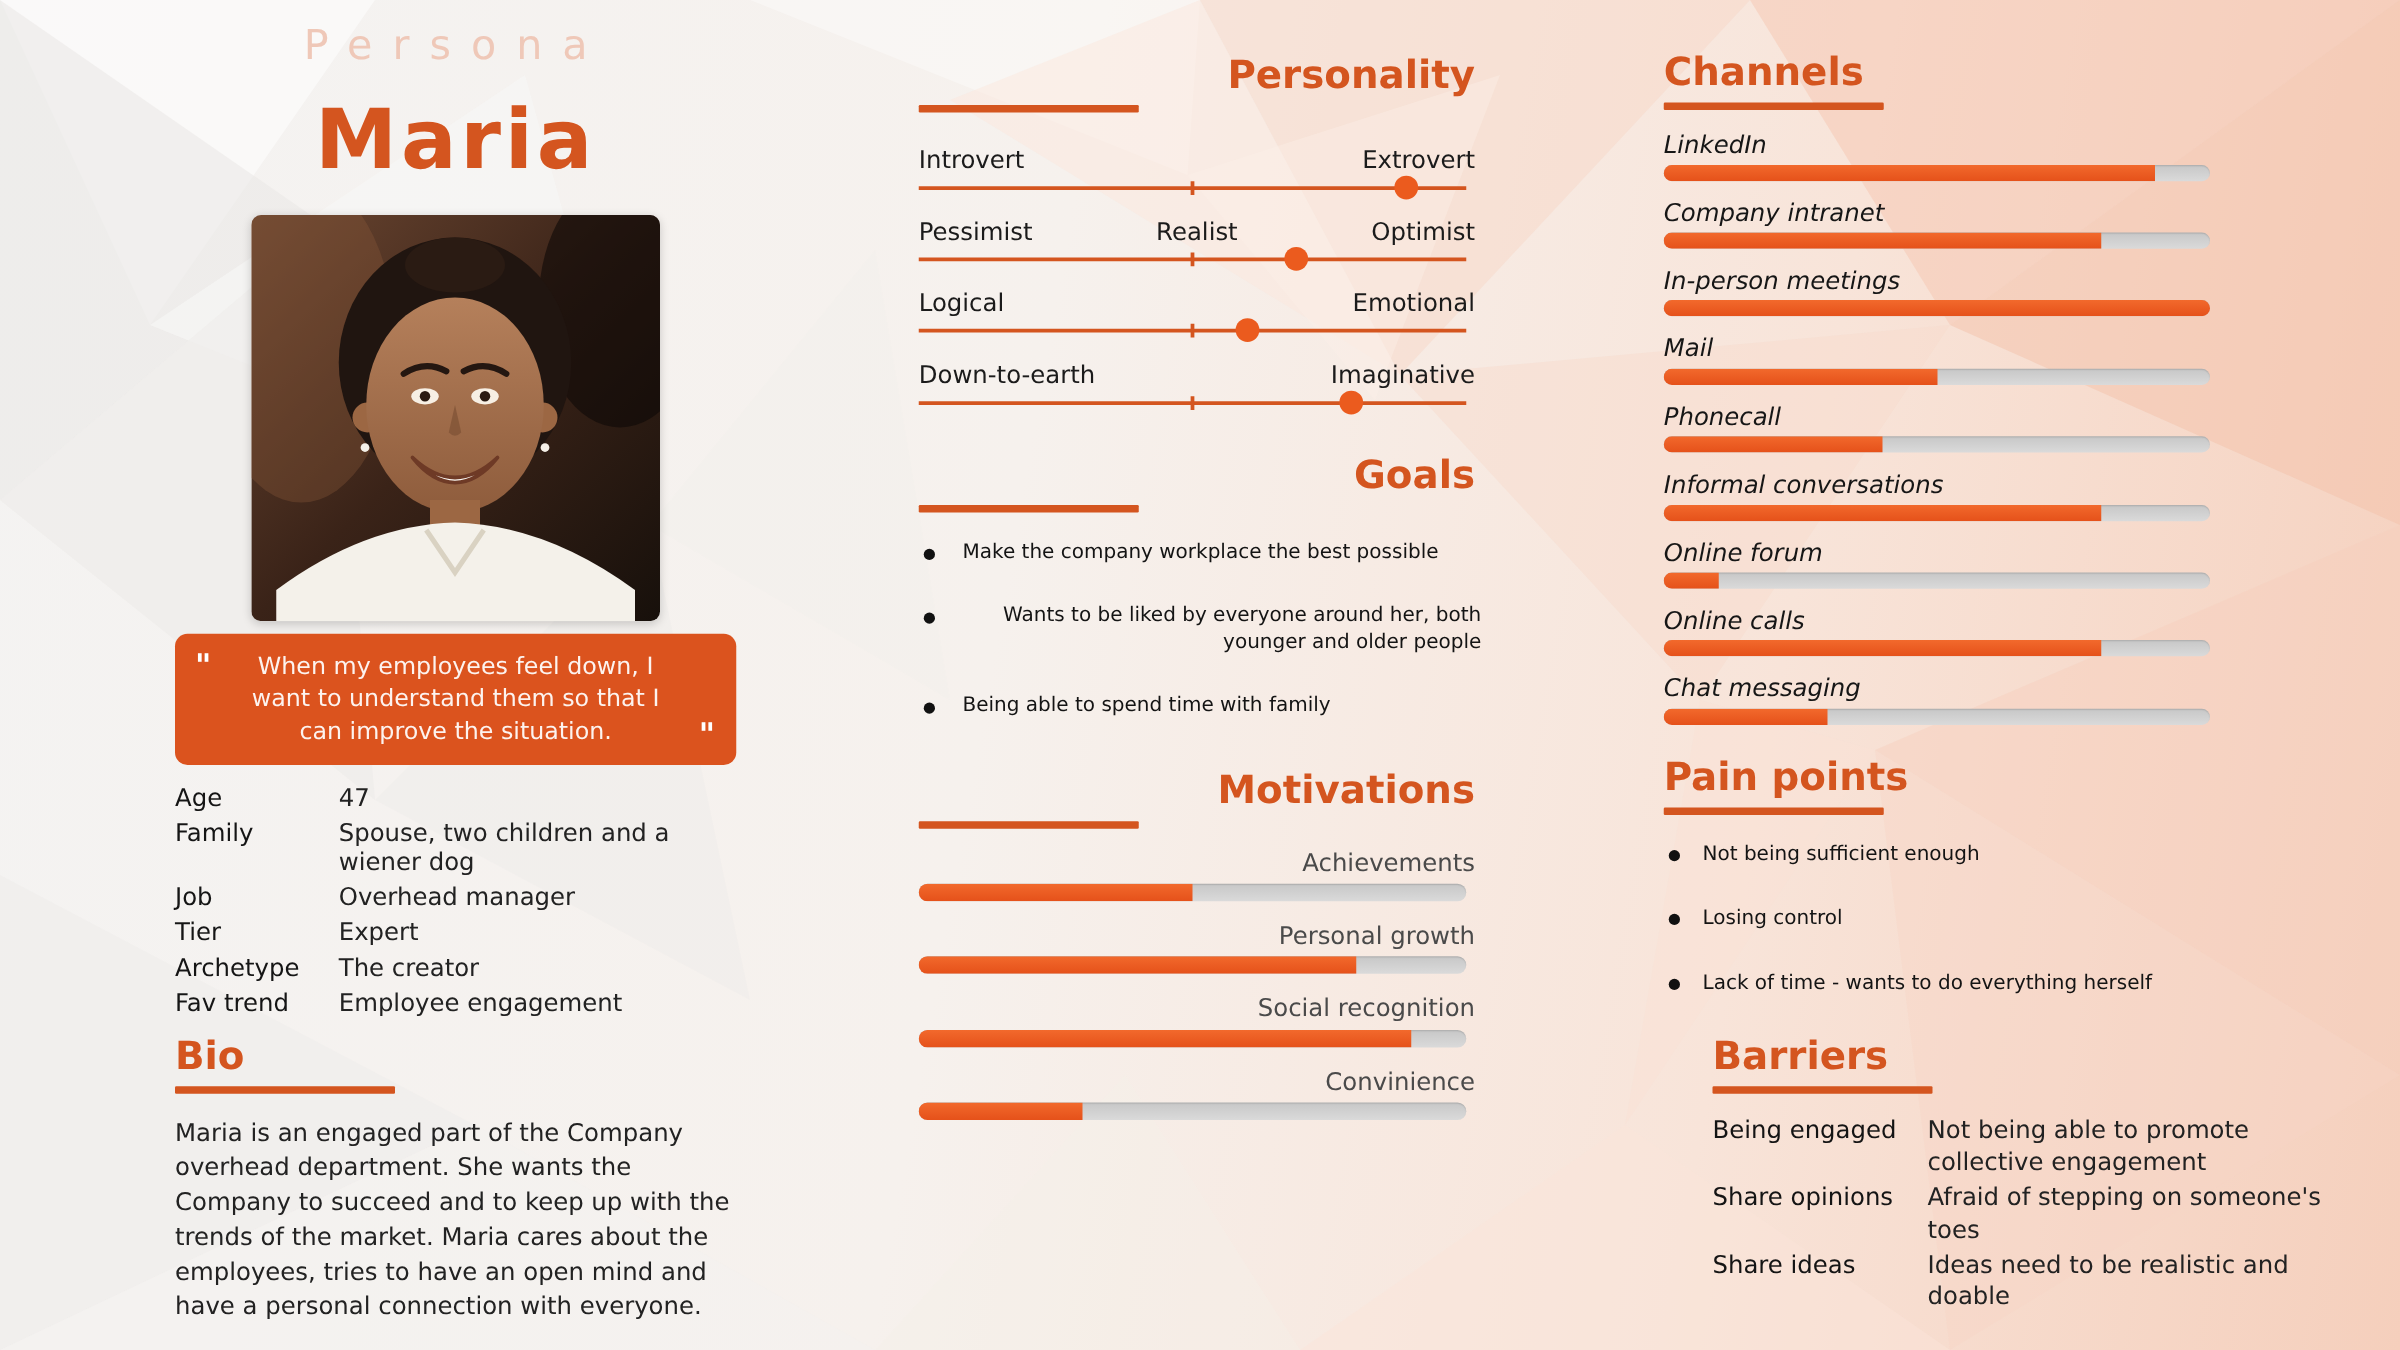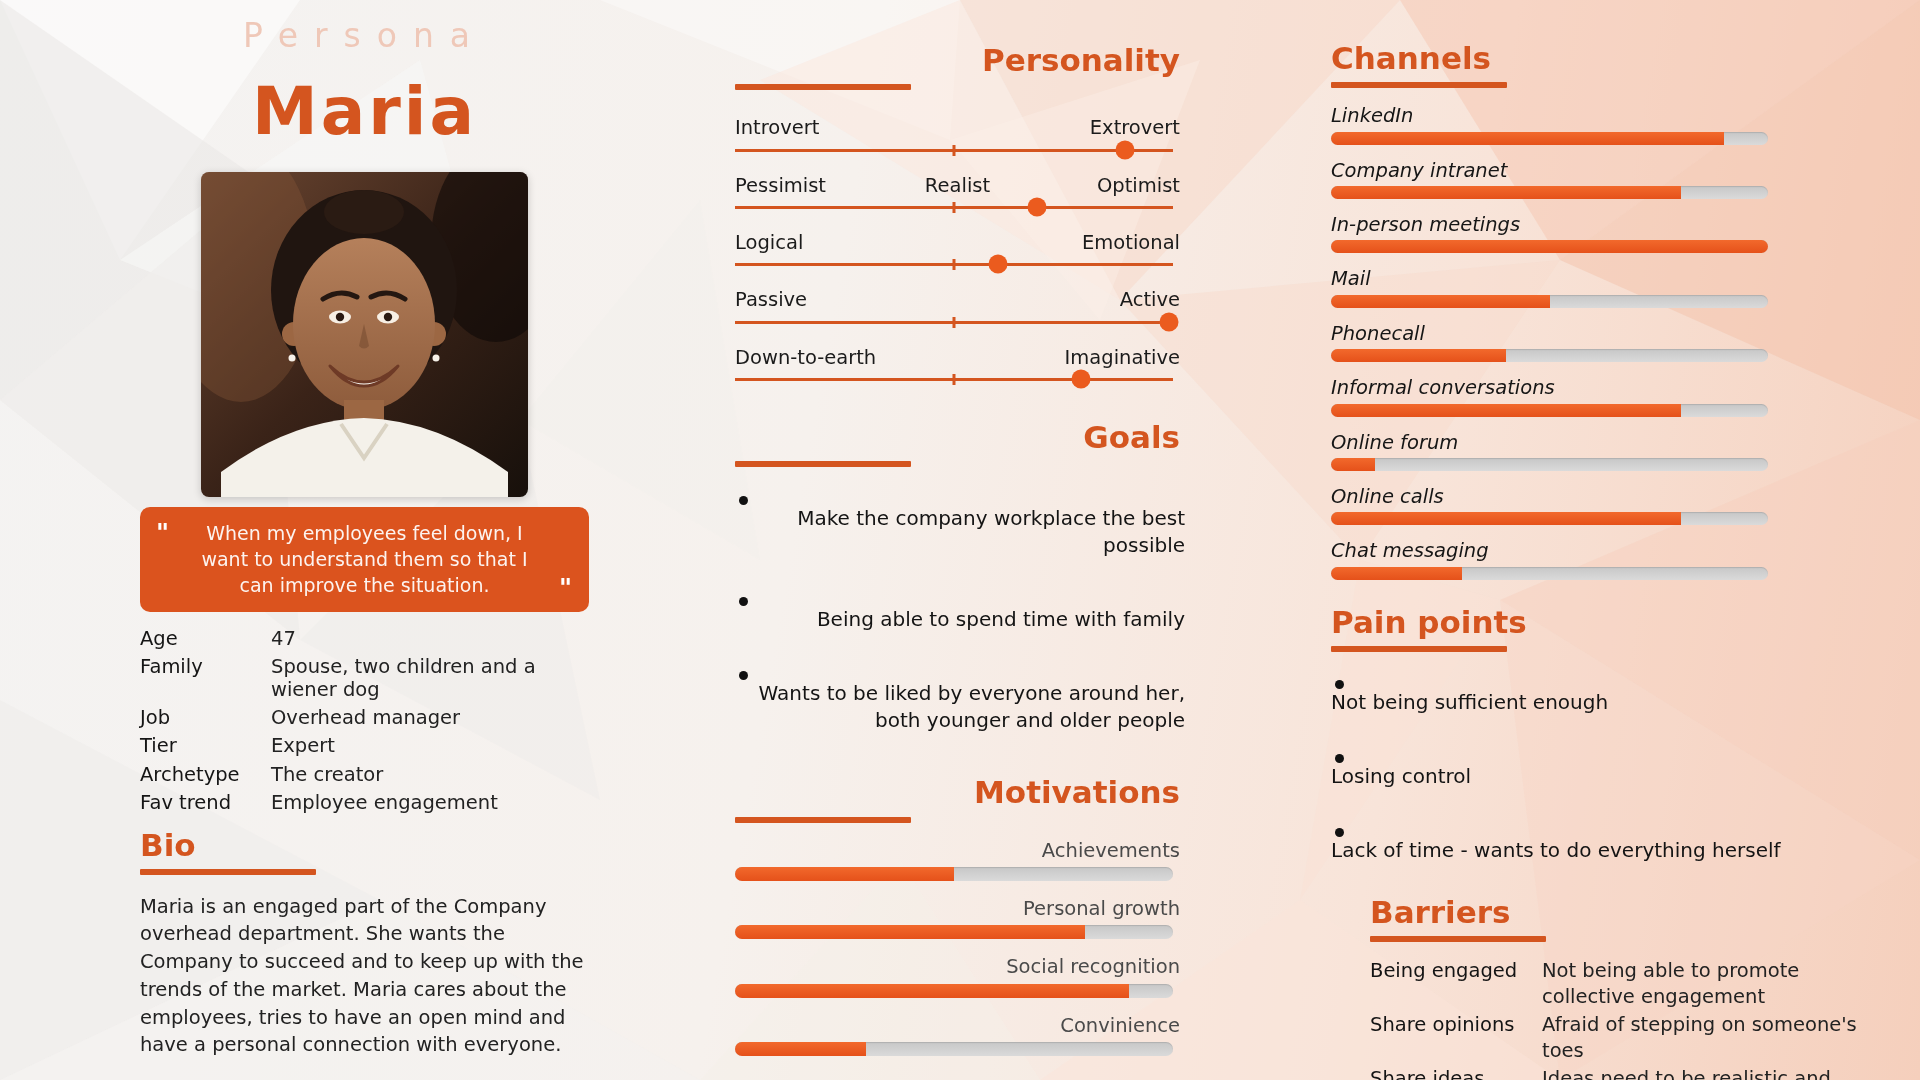--- a/index.html
+++ b/index.html
@@ -51,21 +51,21 @@
   .slider-mid { position:absolute; left:50%; transform:translateX(-50%); }
   .slider-track { position:relative; margin-top:9px; height:3px; width:438px;
     background:var(--accent,#d4551f); }
   .slider-tick { position:absolute; left:50%; top:-4px; width:3px; height:11px;
     transform:translateX(-50%); background:var(--accent,#d4551f); }
   .slider-dot { position:absolute; top:1px; width:19px; height:19px; border-radius:50%;
     background:var(--bar-fill,#eb5b1e); transform:translate(-50%,-50%); }
 
   .goals-block { margin-top:38px; }
   .bullet-list { margin-top:20px; }
-  .bullet-item { display:flex; margin-bottom:29px; font-size:20px; line-height:1.35; color:#141414; width:450px;flex-direction:column;}
+  .bullet-item { display:flex; margin-bottom:29px; font-size:16px; line-height:1.35; color:#141414; width:450px;}
   .bullet-dot { flex:0 0 9px; width:9px; height:9px; border-radius:50%; background:#111;
     margin:9px 22px 0 4px; }
 
   .motiv-block { margin-top:40px; }
   .bars { margin-top:16px; }
   .bar-row { margin-bottom:16px; }
   .bar-label { font-size:19.5px; line-height:1.2; margin-bottom:5px; }
   .bar-label.gray { color:#4a4a4a; }
   .bar-label.dark { color:#161616; }
   .bar-track { width:438px; height:14px; border-radius:999px; overflow:hidden;
@@ -221,31 +221,20 @@
             <span>Logical</span>
             <span class="slider-mid"></span>
             <span>Emotional</span>
           </div>
           <div class="slider-track">
             <div class="slider-tick"></div>
             <div class="slider-dot" style="left: 60%;"></div>
           </div>
         </div>
 
-        <div class="slider-row">
-          <div class="slider-labels">
-            <span>Passive</span>
-            <span class="slider-mid"></span>
-            <span>Active</span>
-          </div>
-          <div class="slider-track">
-            <div class="slider-tick"></div>
-            <div class="slider-dot" style="left: 99%;"></div>
-          </div>
-        </div>
 
         <div class="slider-row">
           <div class="slider-labels">
             <span>Down-to-earth</span>
             <span class="slider-mid"></span>
             <span>Imaginative</span>
           </div>
           <div class="slider-track">
             <div class="slider-tick"></div>
             <div class="slider-dot" style="left: 79%;"></div>
@@ -258,25 +247,25 @@
     <div class="goals-block">
       <div class="sec-h">Goals</div>
       <div class="rule"></div>
       <div class="bullet-list">
         <div class="bullet-item">
           <span class="bullet-dot"></span>
           <span>Make the company workplace the best possible</span>
         </div>
         <div class="bullet-item">
           <span class="bullet-dot"></span>
+          <span>Wants to be liked by everyone around her, both younger and older people</span>
+        </div>
+        <div class="bullet-item">
+          <span class="bullet-dot"></span>
           <span>Being able to spend time with family</span>
-        </div>
-        <div class="bullet-item">
-          <span class="bullet-dot"></span>
-          <span>Wants to be liked by everyone around her, both younger and older people</span>
         </div>
       </div>
     </div>
 
     <div class="motiv-block">
       <div class="sec-h">Motivations</div>
       <div class="rule"></div>
       <div class="bars">
         <div class="bar-row">
           <div class="bar-label gray">Achievements</div>

